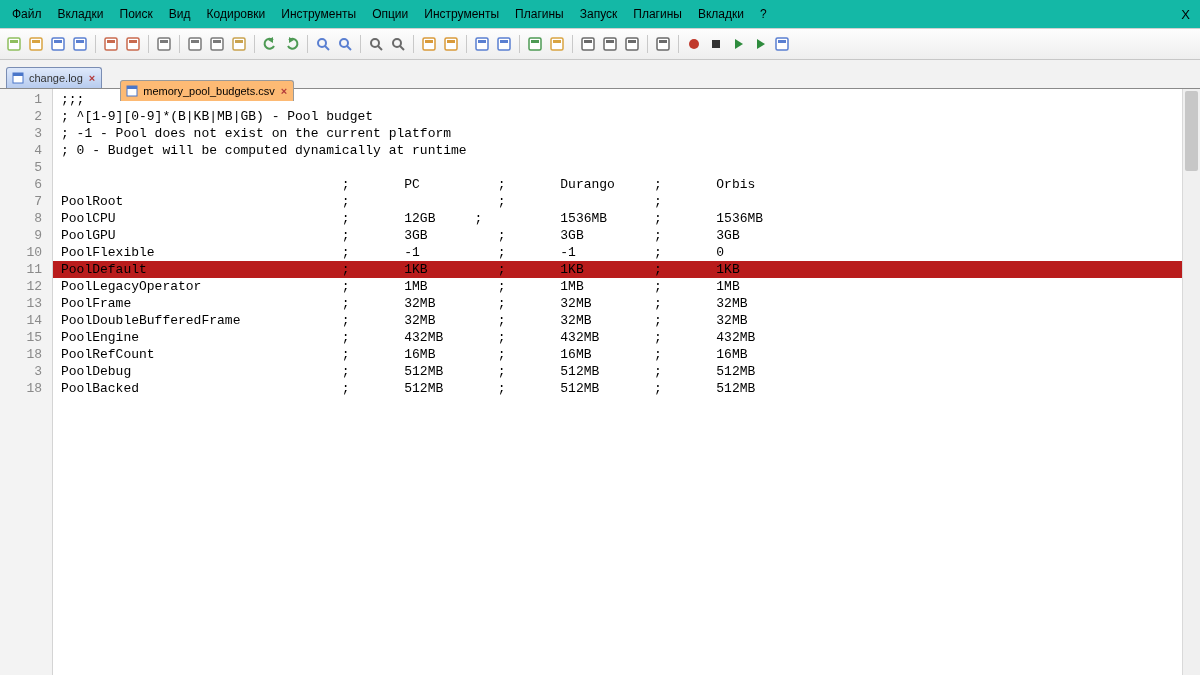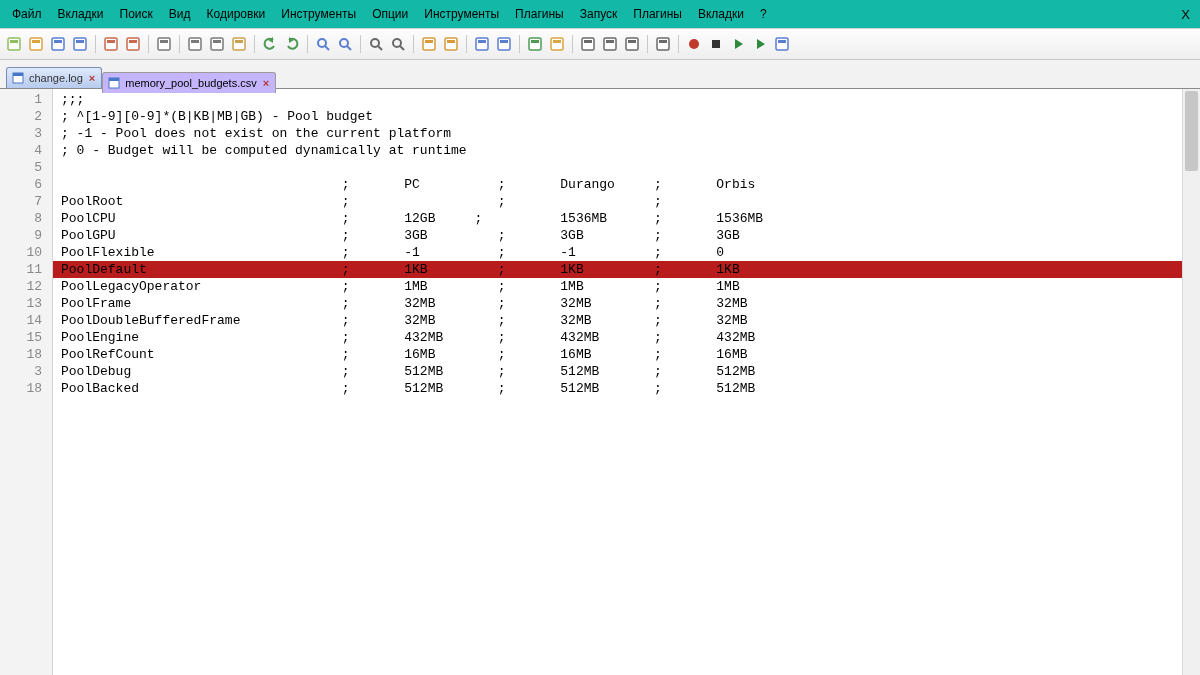--- a/index.html
+++ b/index.html
@@ -61,44 +61,44 @@
   }
   .tbtn svg { display:block; }
 
   .tabstrip {
     display: flex;
     align-items: flex-end;
     height: 24px;
     padding: 4px 6px 0 6px;
     background: #f2f2f2;
     border-bottom: 1px solid #8a8a8a;
-    gap: 0;
+    gap: 18px;
   }
   .tab {
     display: flex;
     align-items: center;
     height: 20px;
     padding: 0 4px 0 4px;
     background: linear-gradient(#fefefe, #e7e7e7);
     border: 1px solid #9a9a9a;
     border-bottom: none;
     border-radius: 3px 3px 0 0;
     font-size: 11px;
     gap: 4px;
     cursor: pointer;
   }
   .tab.inactive {
     background: linear-gradient(#dfe9fb, #b7cbee);
     border-color: #7a8db3;
     color: #333;
   }
   .tab.active {
-    background: #c4b5fd;
+    background: #fdba74;
     position: relative;
-    top: 5px;
+    top: 13px;
   }
   .tab .tab-icon {
     width: 14px; height: 14px;
     display:inline-flex; align-items:center; justify-content:center;
   }
   .tab .tab-close {
     font-size: 11px;
     font-weight: bold;
     color: #b33a3a;
     padding: 0 2px;

